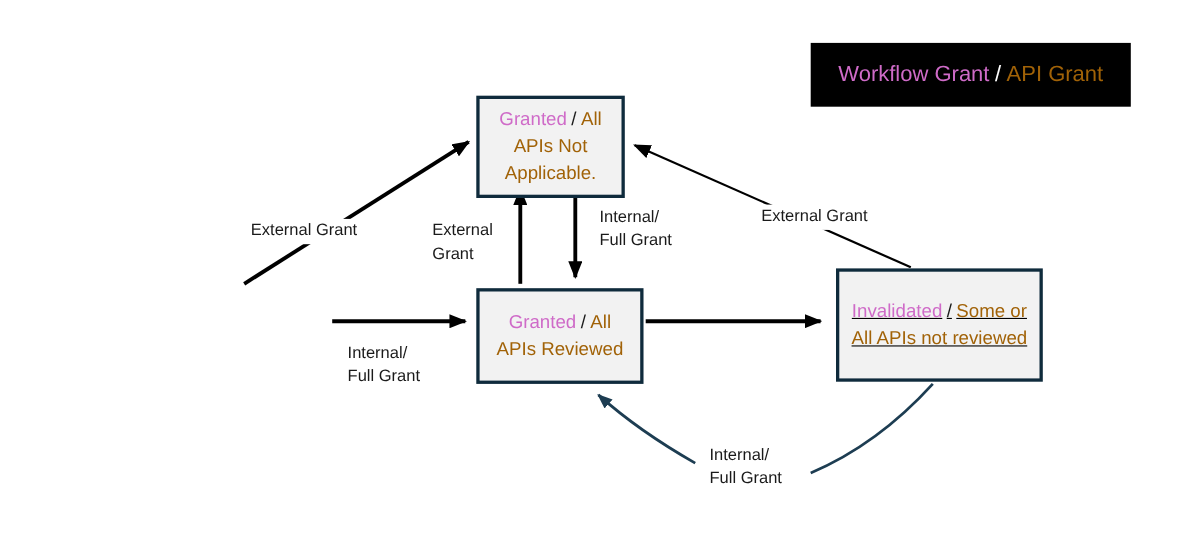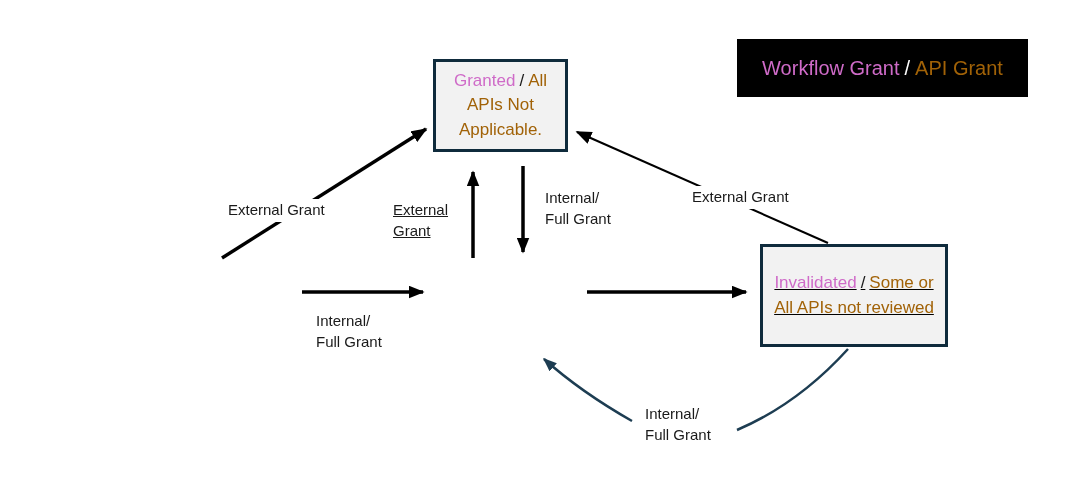--- a/index.html
+++ b/index.html
@@ -55,36 +55,41 @@
   </svg>
 
 
   <div class="black-tag" id="legend" style="left:737px;top:39px;width:291px;height:58px;">
     <span class="wg">Workflow Grant</span>
     <span class="sep">/</span>
     <span class="ag">API Grant</span>
   </div>
 
 
-  <div class="state-box" style="left:433px;top:59px;width:135px;height:93px;">
+  <div class="state-box" style="left:433px;top:87px;width:135px;height:93px;">
     <div>
       <span class="wg">Granted</span><span class="sep">/</span><span class="ag">All APIs Not Applicable.</span>
     </div>
   </div>
 
+  <div class="state-box" style="left:433px;top:262px;width:152px;height:87px;">
+    <div>
+      <span class="wg">Granted</span><span class="sep">/</span><span class="ag">All APIs Reviewed</span>
+    </div>
+  </div>
 
   <div class="state-box" style="left:760px;top:244px;width:188px;height:103px;text-decoration:underline;">
     <div>
       <span class="wg">Invalidated</span><span class="sep">/</span><span class="ag">Some or All APIs not reviewed</span>
     </div>
   </div>
 
   <div class="edge-label on-line" style="left:224px;top:199px;">External Grant</div>
 
-  <div class="edge-label" style="left:393px;top:200px;text-decoration:underline;">External
+  <div class="edge-label" style="left:393px;top:200px;">External
 Grant</div>
 
   <div class="edge-label" style="left:545px;top:188px;">Internal/
 Full Grant</div>
 
   <div class="edge-label on-line" style="left:688px;top:186px;">External Grant</div>
 
   <div class="edge-label" style="left:316px;top:311px;">Internal/
 Full Grant</div>
 

